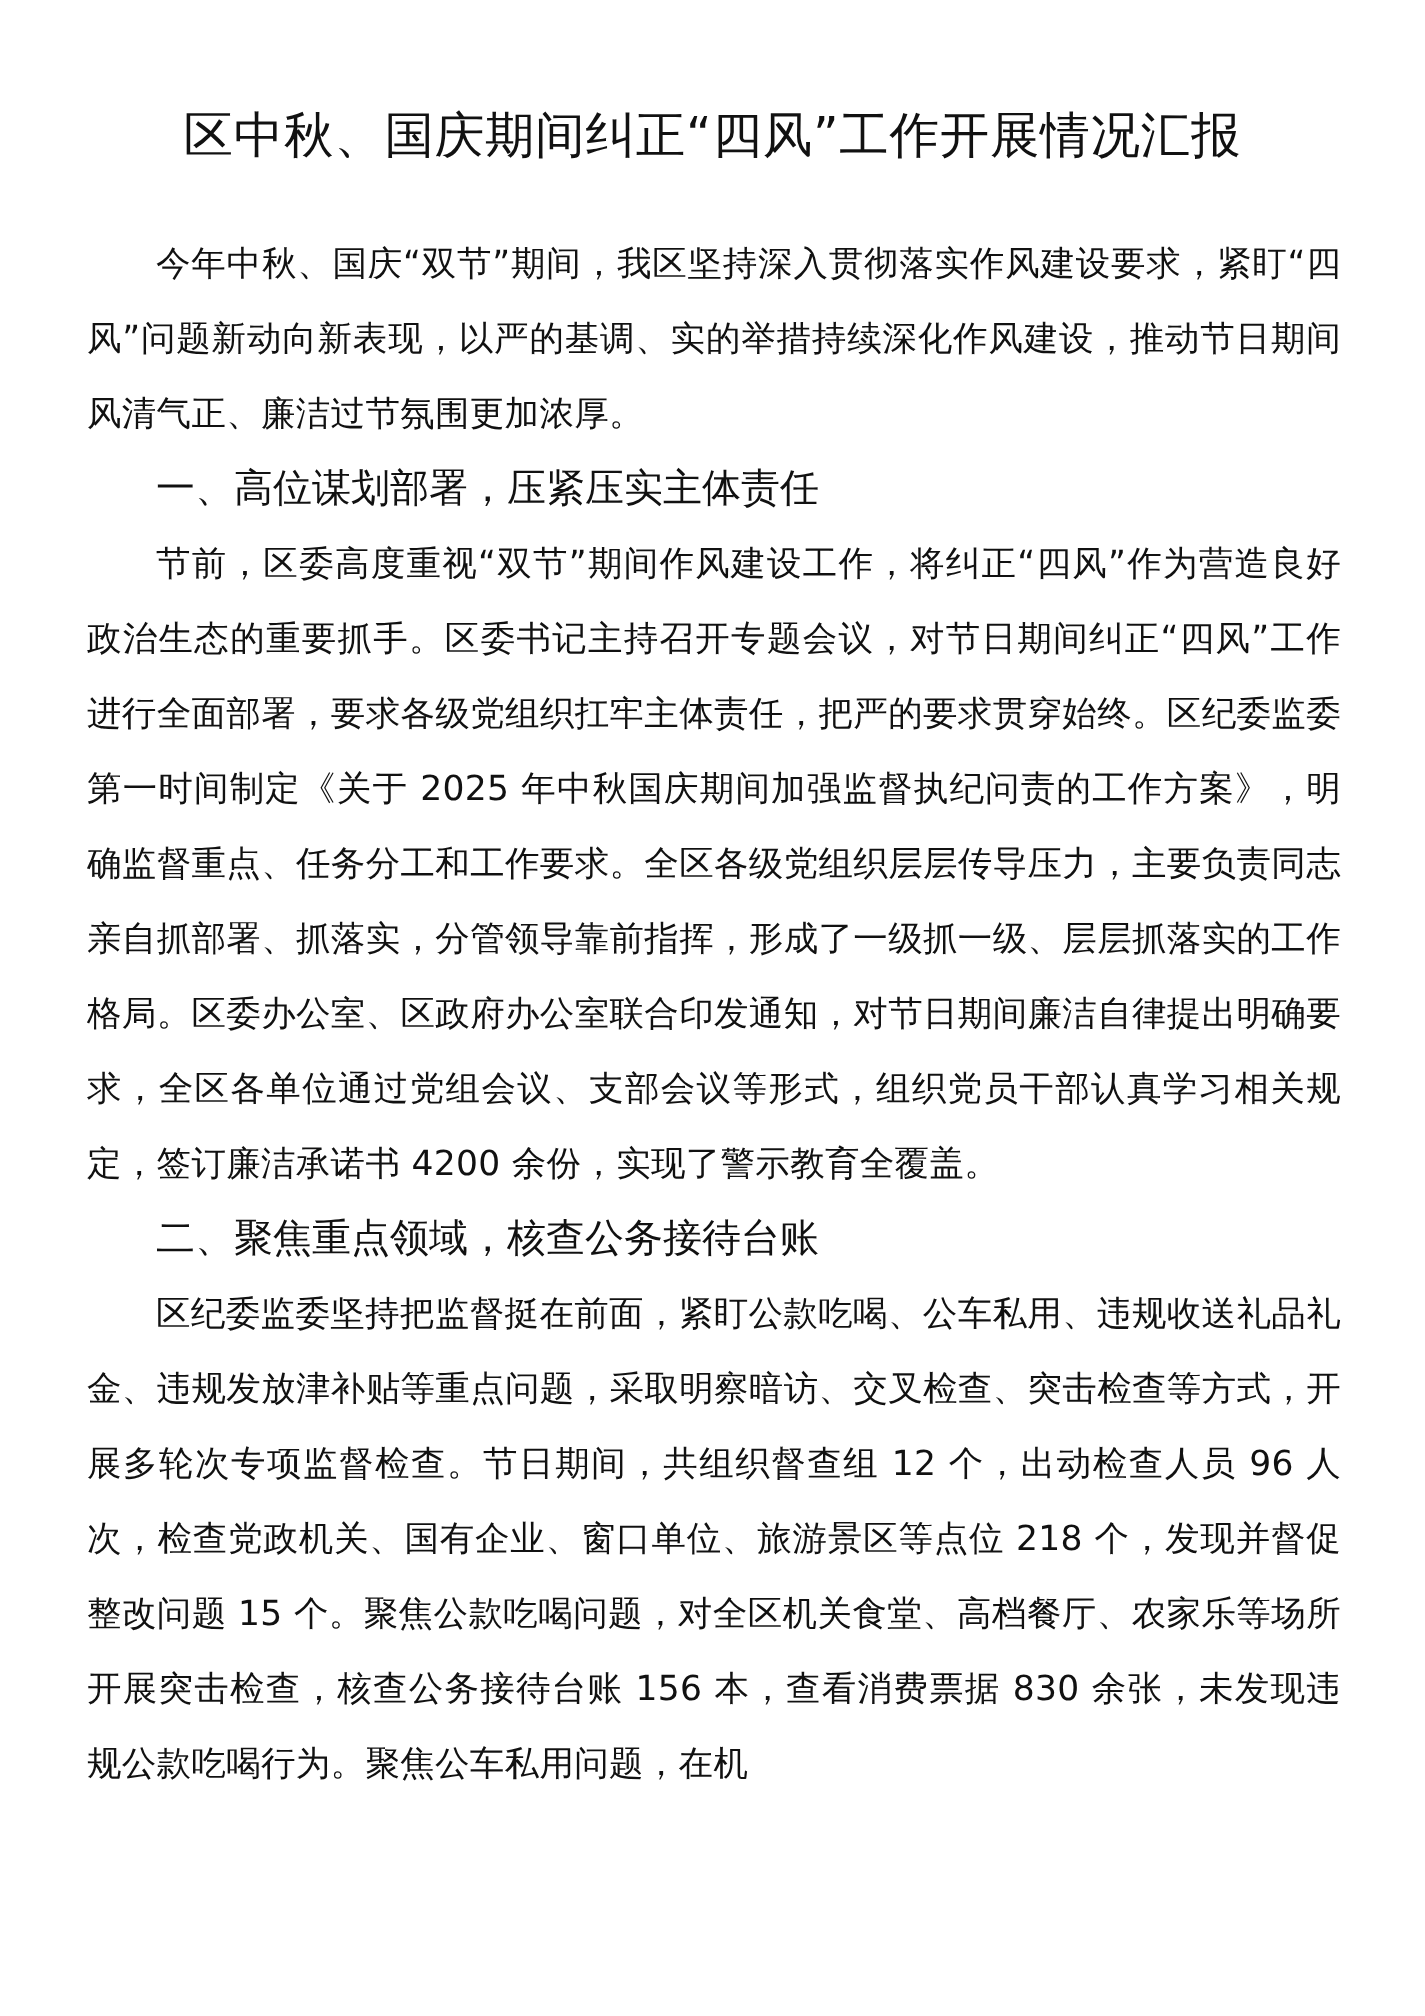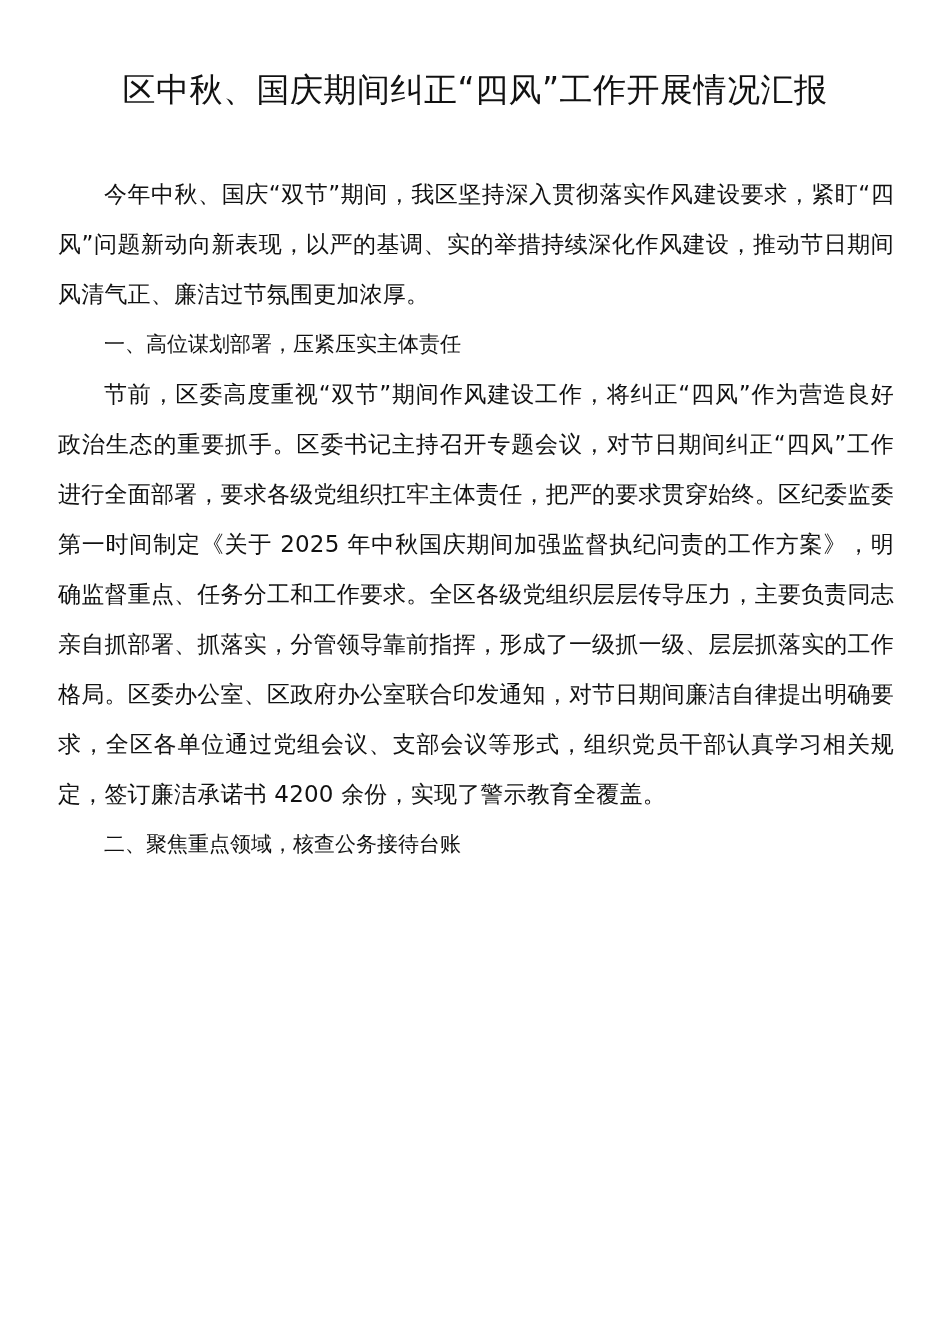--- a/index.html
+++ b/index.html
@@ -1,29 +1,30 @@
 <!DOCTYPE html>
 <html><head>
   <meta charset="utf-8">
   <style>
     html, body { margin: 0; padding: 0; background: #ffffff; }
     body { width: 950px; height: 1344px; overflow: hidden; position: relative;
            font-family: "DejaVu Sans", sans-serif; color: #111111; }
     .page { position: absolute; left: 0; top: 0; width: 950px; height: 1344px; background: #fff; }
     .title { position: absolute; top: 66px; left: 0; width: 950px; text-align: center;
              font-size: 33px; line-height: 48px; font-weight: normal; margin: 0; letter-spacing: 0.5px; }
-    .body { position: absolute; top: 169px; left: 58px; width: 836px; }
+    .body { position: absolute; top: 151px; left: 58px; width: 836px; }
     .para { margin: 0; font-size: 23px; line-height: 50px; text-indent: 46px;
             text-align: justify; text-justify: inter-character; letter-spacing: 0.2px; }
-    .heading { margin: 0; font-size: 21px; line-height: 50px; text-indent: 46px; }
+    .heading { margin: 0; font-size: 26px; line-height: 50px; text-indent: 46px; }
   </style>
 </head>
 <body>
 
 <div class="page">
   <h1 class="title">区中秋、国庆期间纠正“四风”工作开展情况汇报</h1>
   <div class="body">
     <p class="para">今年中秋、国庆“双节”期间，我区坚持深入贯彻落实作风建设要求，紧盯“四风”问题新动向新表现，以严的基调、实的举措持续深化作风建设，推动节日期间风清气正、廉洁过节氛围更加浓厚。</p>
     <p class="heading">一、高位谋划部署，压紧压实主体责任</p>
     <p class="para">节前，区委高度重视“双节”期间作风建设工作，将纠正“四风”作为营造良好政治生态的重要抓手。区委书记主持召开专题会议，对节日期间纠正“四风”工作进行全面部署，要求各级党组织扛牢主体责任，把严的要求贯穿始终。区纪委监委第一时间制定《关于 2025 年中秋国庆期间加强监督执纪问责的工作方案》，明确监督重点、任务分工和工作要求。全区各级党组织层层传导压力，主要负责同志亲自抓部署、抓落实，分管领导靠前指挥，形成了一级抓一级、层层抓落实的工作格局。区委办公室、区政府办公室联合印发通知，对节日期间廉洁自律提出明确要求，全区各单位通过党组会议、支部会议等形式，组织党员干部认真学习相关规定，签订廉洁承诺书 4200 余份，实现了警示教育全覆盖。</p>
     <p class="heading">二、聚焦重点领域，核查公务接待台账</p>
+    <p class="para">区纪委监委坚持把监督挺在前面，紧盯公款吃喝、公车私用、违规收送礼品礼金、违规发放津补贴等重点问题，采取明察暗访、交叉检查、突击检查等方式，开展多轮次专项监督检查。节日期间，共组织督查组 12 个，出动检查人员 96 人次，检查党政机关、国有企业、窗口单位、旅游景区等点位 218 个，发现并督促整改问题 15 个。聚焦公款吃喝问题，对全区机关食堂、高档餐厅、农家乐等场所开展突击检查，核查公务接待台账 156 本，查看消费票据 830 余张，未发现违规公款吃喝行为。聚焦公车私用问题，在机</p>
   </div>
 </div>
 
 </body></html>

